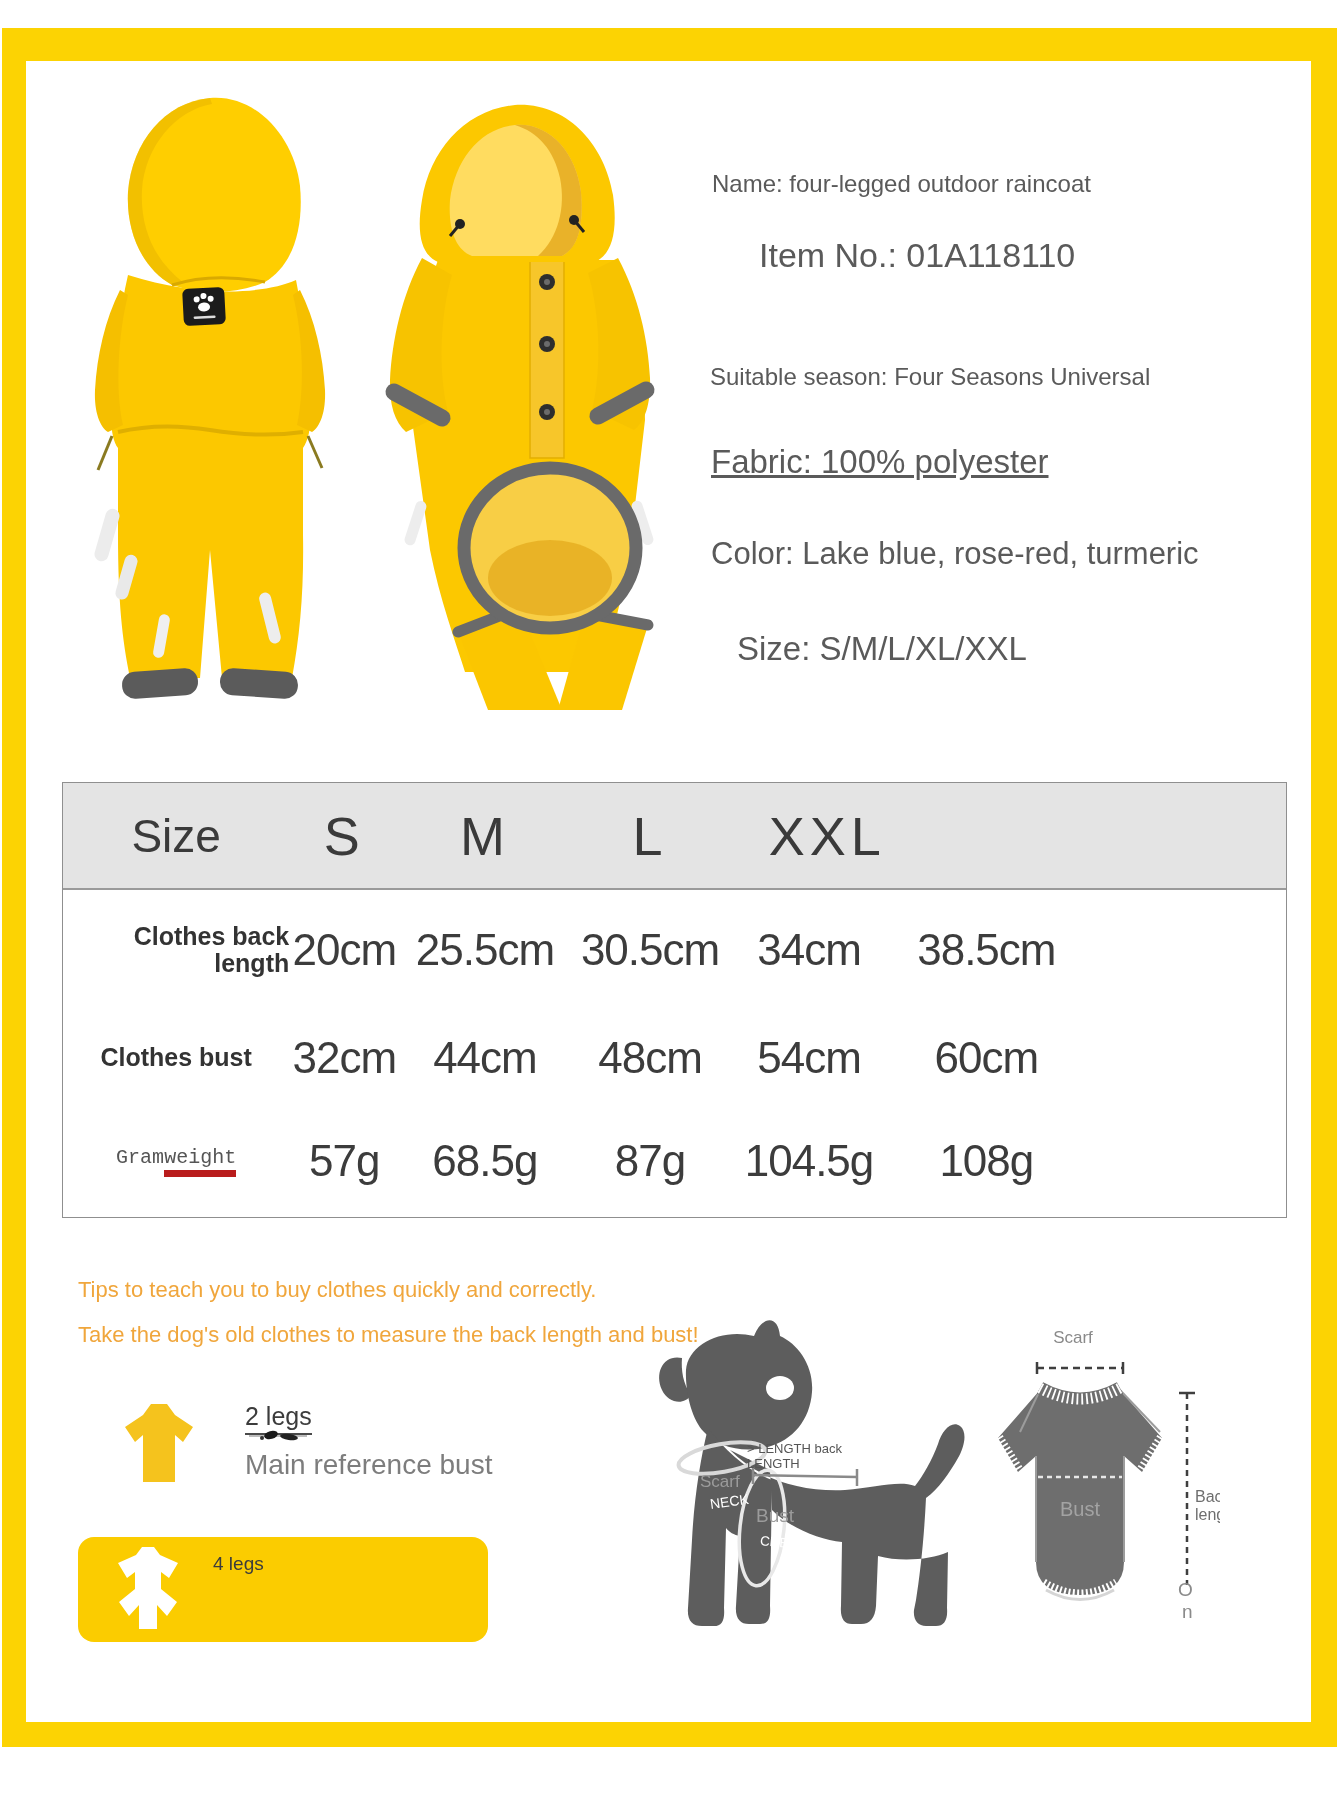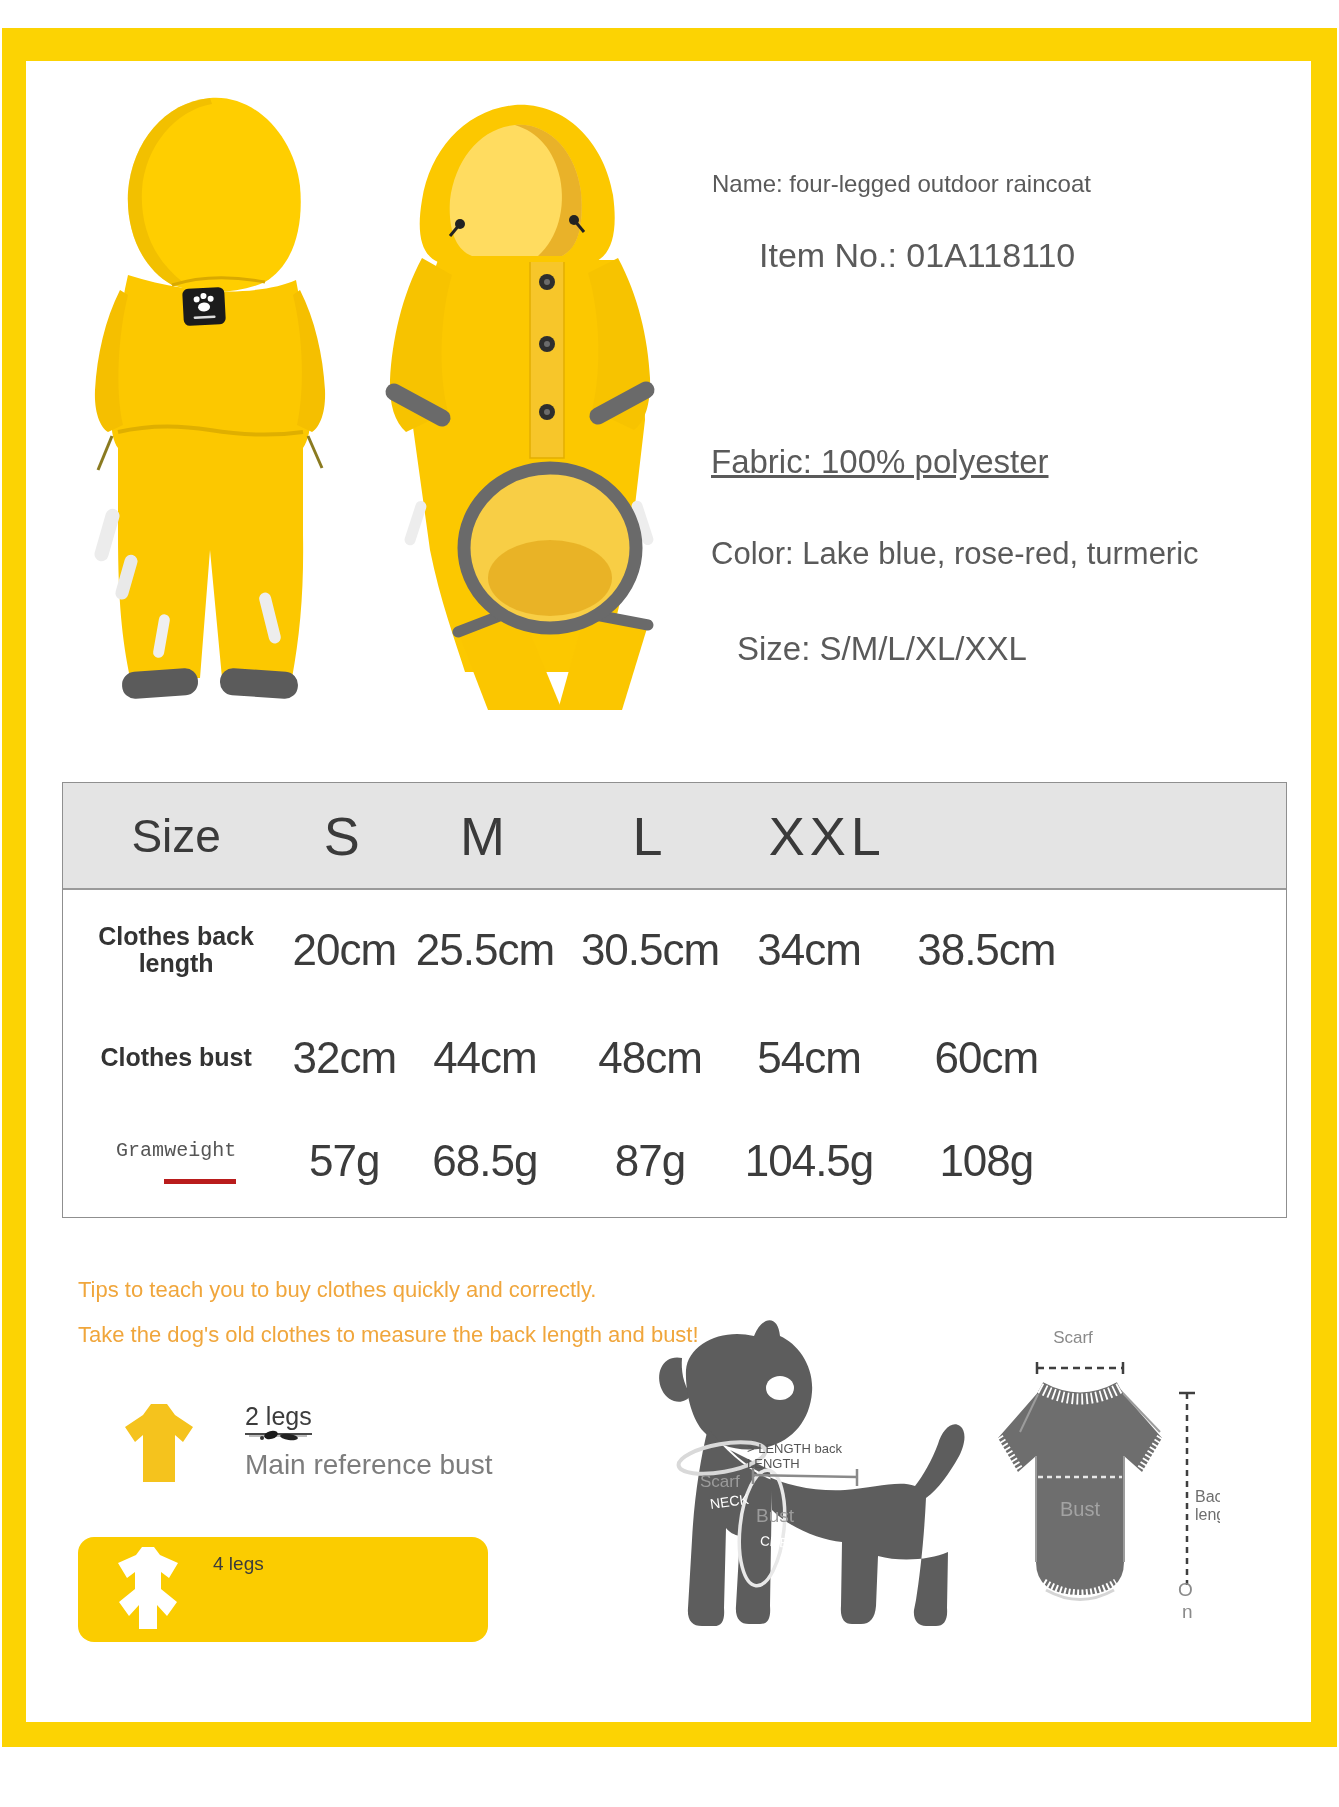--- a/index.html
+++ b/index.html
@@ -8,27 +8,27 @@
   .abs{position:absolute;}
   .frame{position:absolute;background:#FCD303;}
   .info{position:absolute;white-space:nowrap;color:#5a5a5a;}
 
   
   .stable{position:absolute;left:62px;top:782px;width:1225px;height:436px;
           border:1px solid #8f8f8f;box-sizing:border-box;background:#fff;}
   .thead{display:flex;height:107px;background:#E4E4E4;border-bottom:2px solid #9a9a9a;box-sizing:border-box;}
   .trow{display:flex;align-items:center;}
   .r1{height:120px;} .r2{height:95px;} .r3{height:112px;}
-  .c{display:flex;align-items:center;justify-content:center;text-align:center;height:100%;}
+  .c{display:flex;align-items:center;justify-content:center;text-align:right;height:100%;}
   .c0{width:18.5%;} .c1{width:9%;} .c2{width:14%;} .c3{width:13%;} .c4{width:13%;} .c5{width:16%;} .c6{flex:1;}
   .hsize{font-size:46px;color:#3a3a3a;}
   .hletter{font-size:54px;color:#3a3a3a;letter-spacing:5px;}
   .rlabel{font-size:25px;font-weight:700;color:#333;line-height:1.1;}
   .rlabel-sm{font-size:20px;font-weight:400;color:#555;line-height:1.15;display:flex;flex-direction:row;align-items:flex-start;font-family:Liberation Mono, monospace;}
-  .rlabel-sm .u{border-bottom:5px solid #b91c1c;padding-bottom:17px;}
+  .rlabel-sm .u{border-bottom:7px solid #b91c1c;padding-bottom:1px;}
   .rval{font-size:44px;color:#3c3c3c;letter-spacing:-1px;}
 
   .tips{position:absolute;font-size:22px;color:#F0A63C;white-space:nowrap;}
   .leg-title{position:absolute;font-size:25px;color:#3c3c3c;border-bottom:2px solid #4a4a4a;padding-bottom:2px;white-space:nowrap;}
   .leg-desc{position:absolute;font-size:28px;color:#7d7d7d;white-space:nowrap;}
   .box4{position:absolute;left:78px;top:1537px;width:410px;height:105px;background:#FBCC00;border-radius:16px;}
   .box4 .t{position:absolute;left:135px;top:16px;font-size:19px;color:#3c3c3c;}
   .box4 .d{position:absolute;left:135px;top:58px;font-size:24px;color:#4f4f4f;white-space:nowrap;}
   svg text{font-family:"Liberation Sans", sans-serif;}
 </style>
@@ -98,20 +98,21 @@
       <path d="M455,45 C489,42 516,72 521,112 C524,146 518,168 502,176 L478,176 C498,158 506,128 500,98 C494,70 478,52 455,45 Z" fill="#E3A81C" opacity="0.8"></path>
       <circle cx="400" cy="144" r="5" fill="#222"></circle>
         <path d="M400,144 L390,156" stroke="#222" stroke-width="3"></path>
       <circle cx="514" cy="140" r="5" fill="#222"></circle>
         <path d="M514,140 L524,152" stroke="#222" stroke-width="3"></path>
     </g>
   </svg>
 
   <div class="info" style="left:712px;top:170px;font-size:24px;">Name: four-legged outdoor raincoat</div>
   <div class="info" style="left:711px;top:236px;font-size:34px;margin-left:48px;">Item No.: 01A118110</div>
+  <div class="info" style="left:710px;top:363px;font-size:24px;">Suitable season: Four Seasons Universal</div>
   <div class="info" style="left:711px;top:443px;font-size:33px;text-decoration:underline;">Fabric: 100% polyester</div>
   <div class="info" style="left:711px;top:536px;font-size:31px;">Color: Lake blue, rose-red, turmeric</div>
   <div class="info" style="left:737px;top:630px;font-size:33px;">Size: S/M/L/XL/XXL</div>
 
   <div class="stable">
     <div class="thead">
       <div class="c c0 hsize">Size</div>
       <div class="c c1 hletter">S</div>
       <div class="c c2 hletter">M</div>
       <div class="c c3 hletter">L</div>

